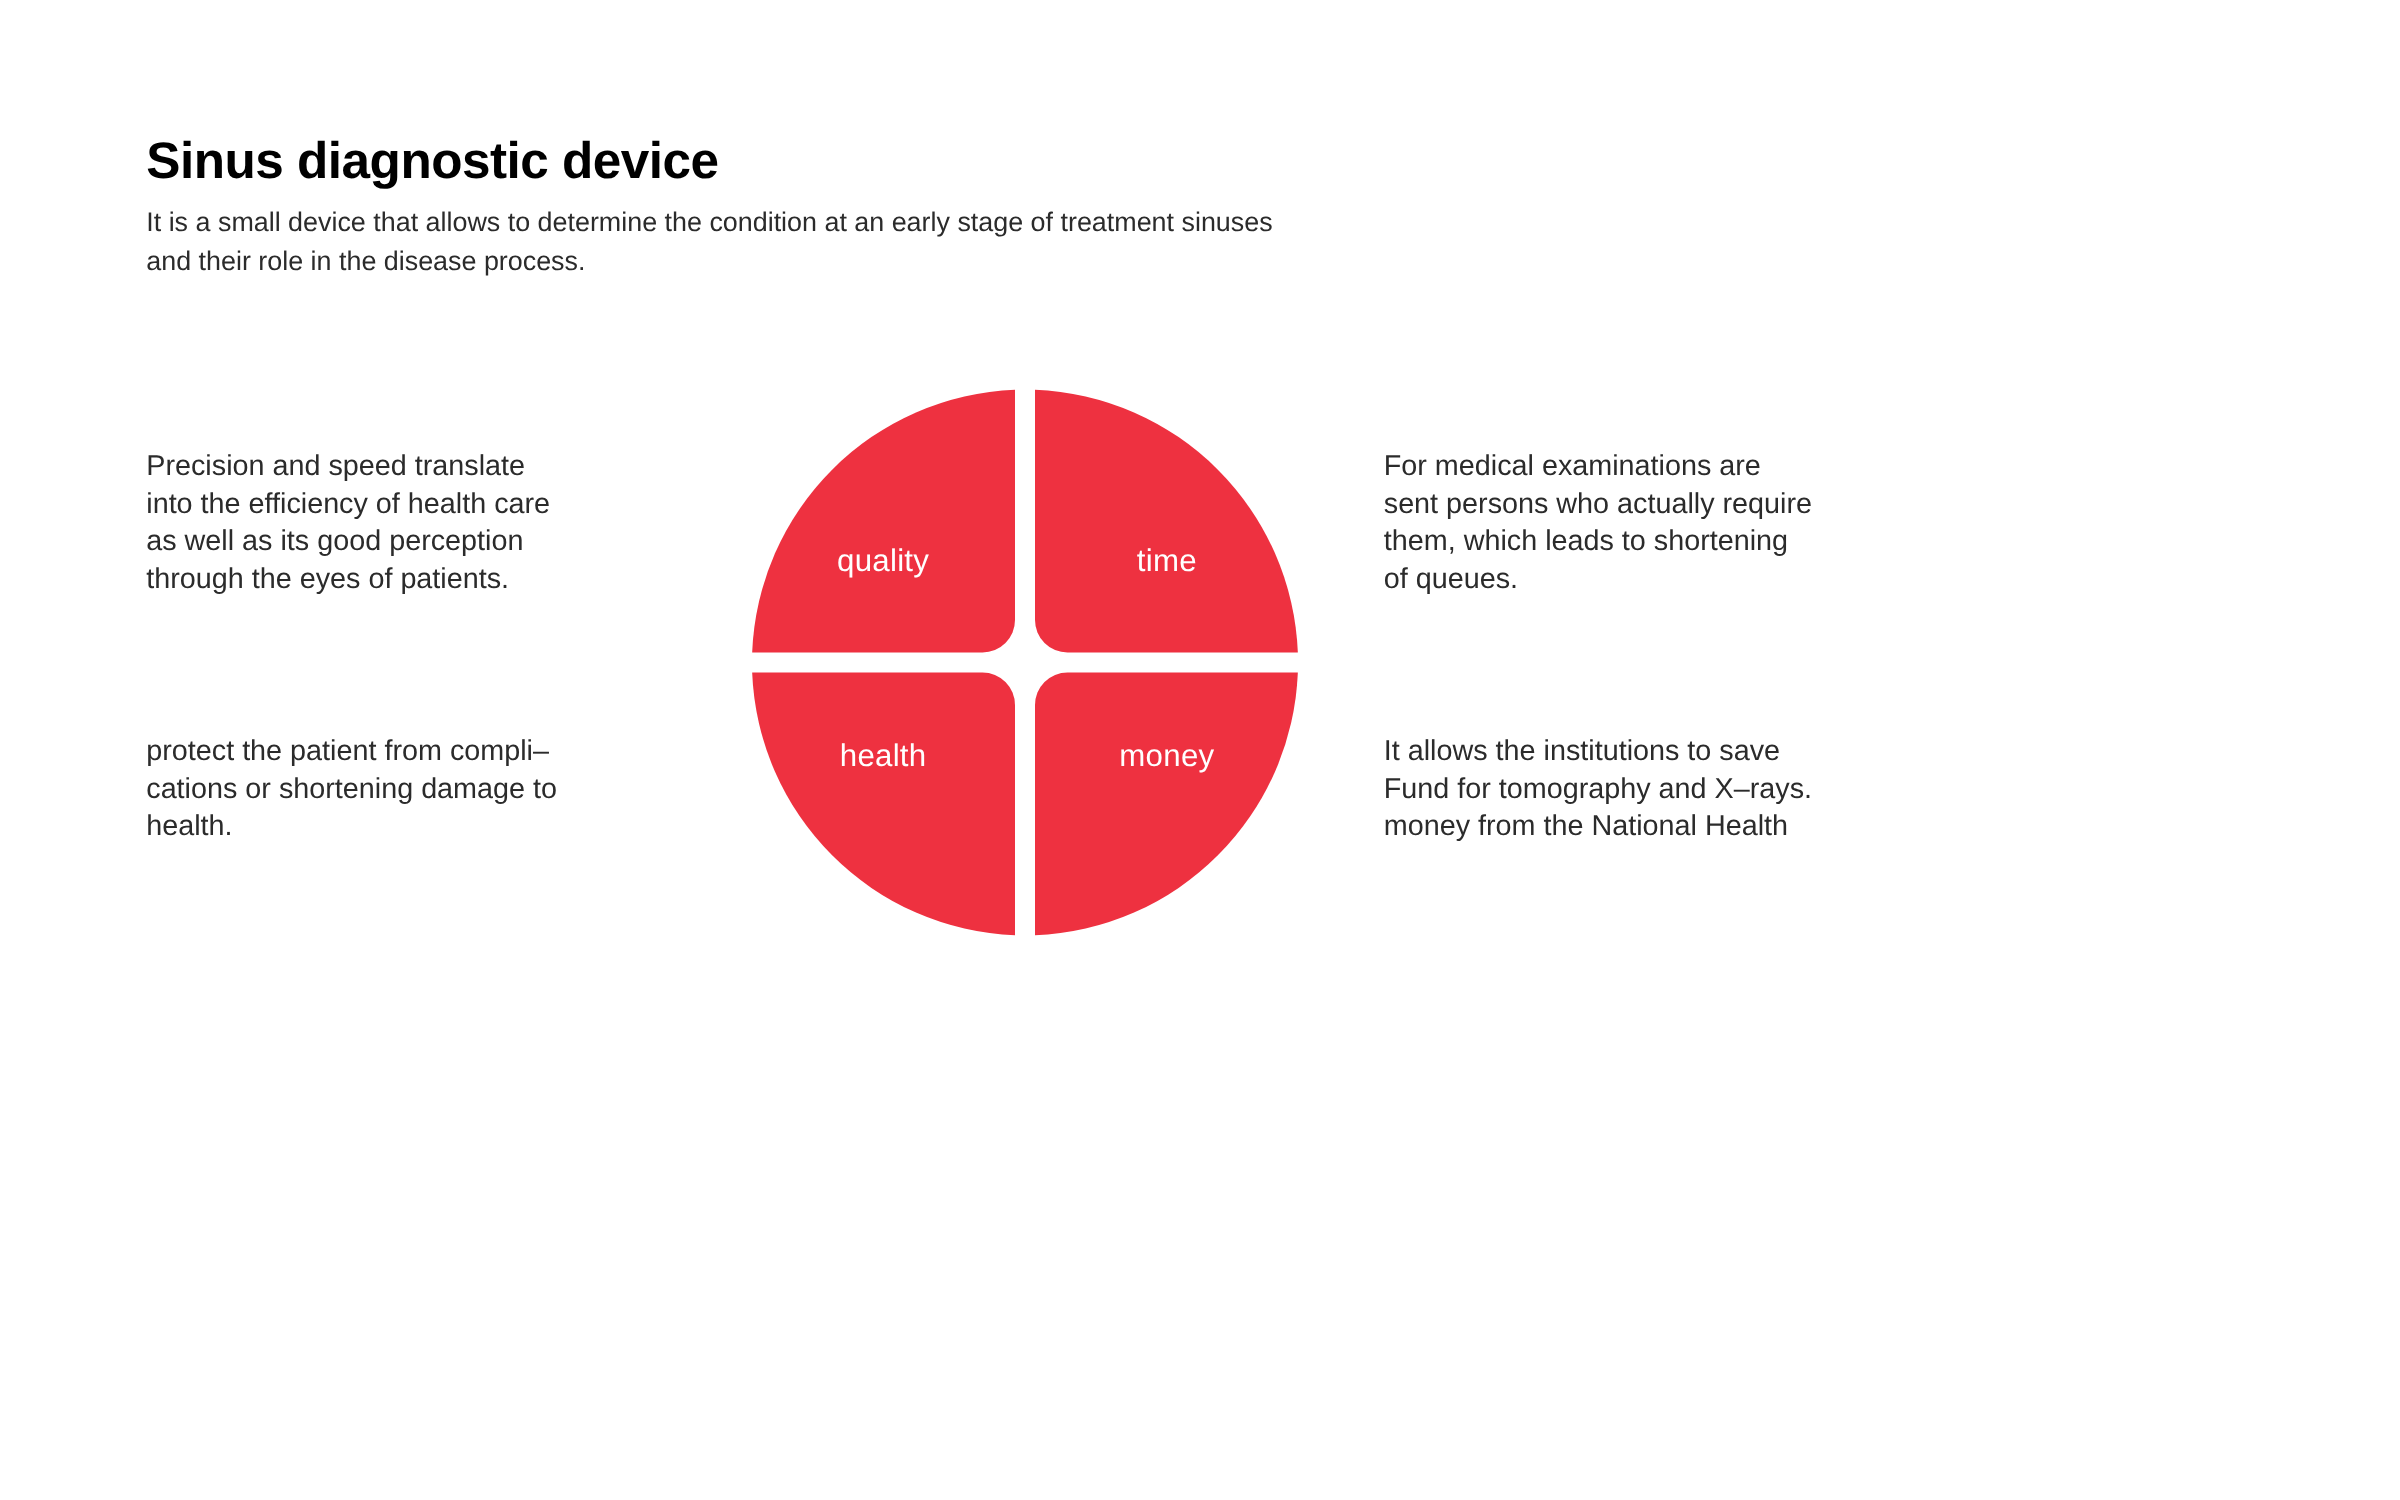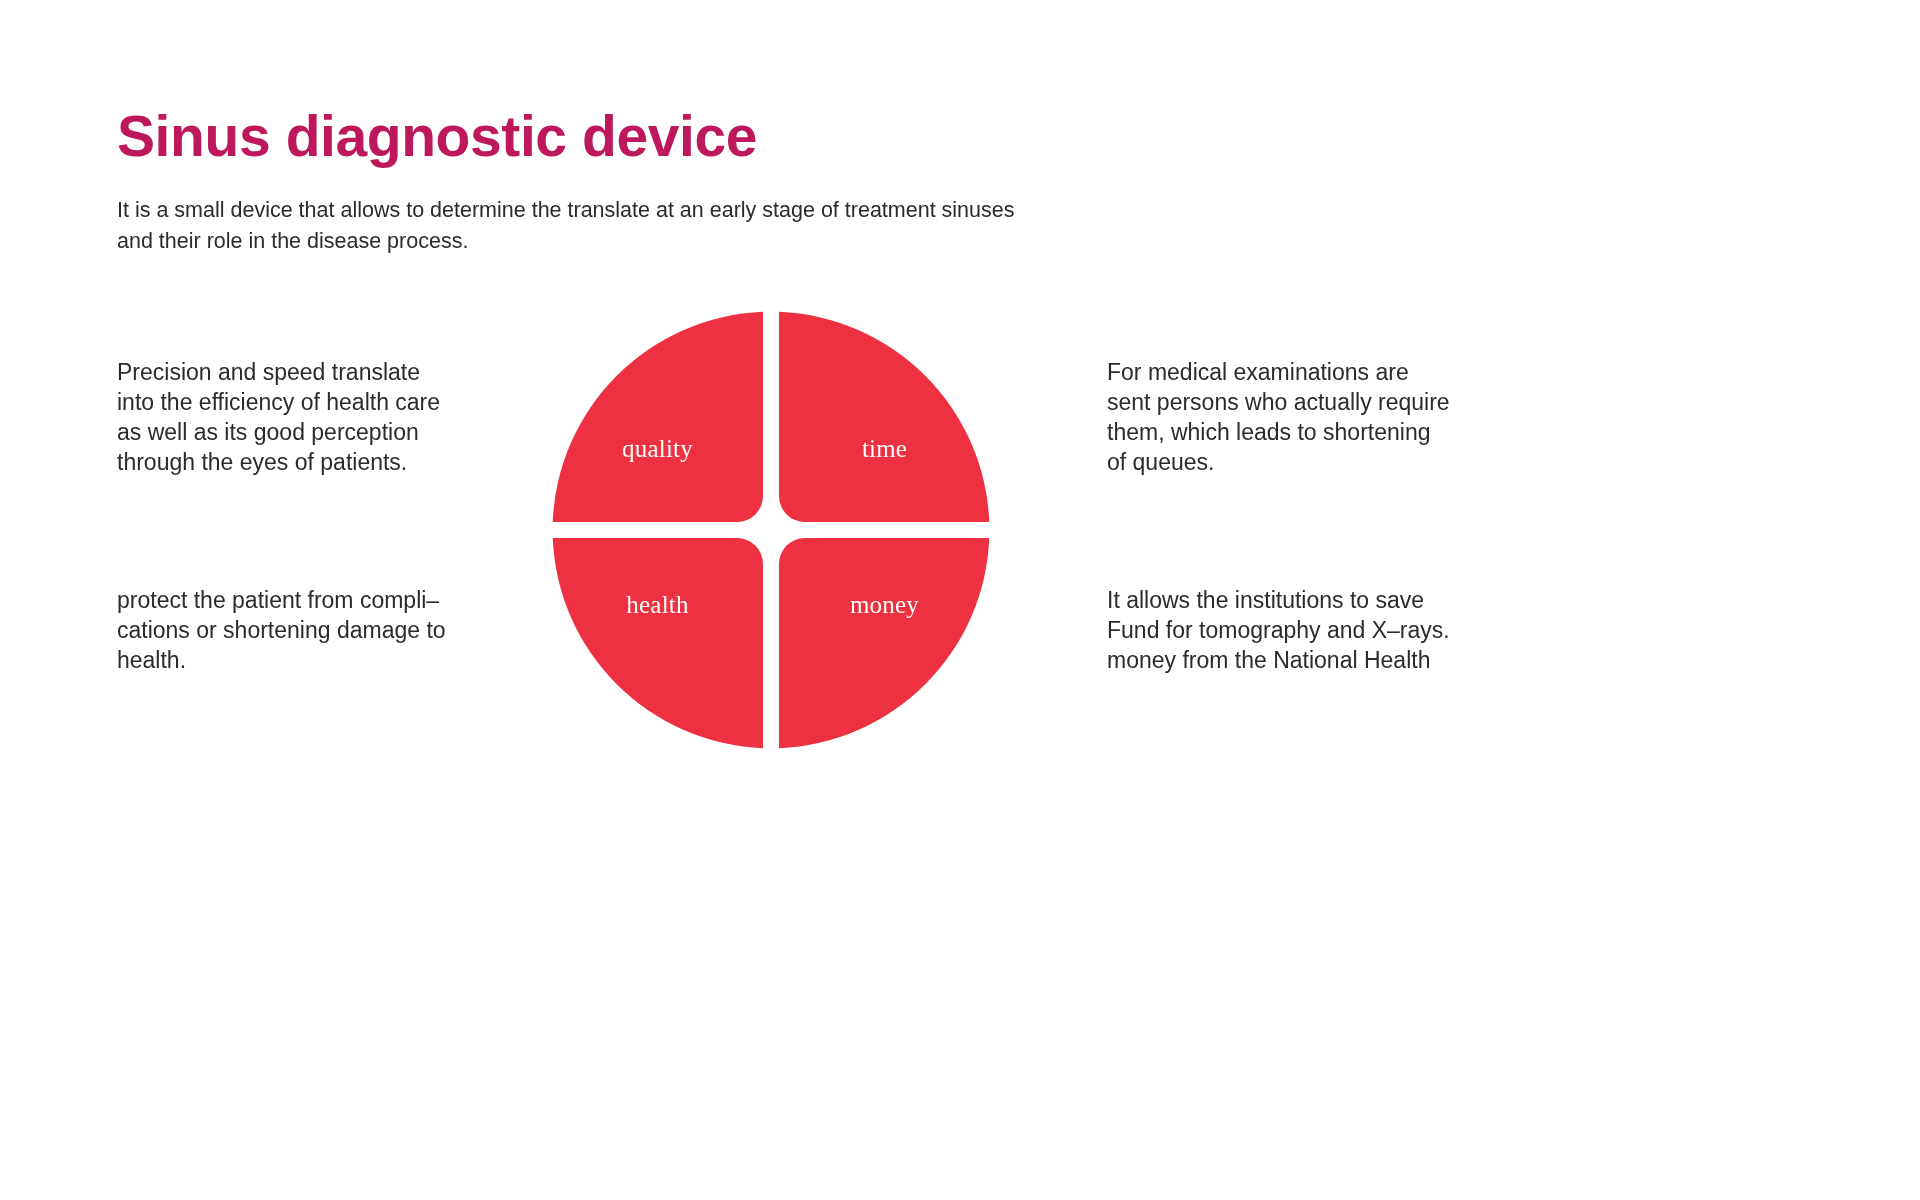--- a/index.html
+++ b/index.html
@@ -18,26 +18,26 @@
   }
 
   
   #header {
     position: absolute;
     left: 117px;
     top: 108px;
     width: 1100px;
   }
   #page-title {
-    font-size: 57px;
+    font-size: 41px;
     font-weight: bold;
-    color: #be185d;
+    color: #000000;
     letter-spacing: -0.4px;
     line-height: 1.0;
-    margin: 0 0 30px 0;
+    margin: 0 0 14px 0;
     white-space: nowrap;
   }
   #page-subtitle {
     font-size: 21.5px;
     font-weight: 400;
     line-height: 1.42;
     color: #2b2b2b;
     margin: 0;
     max-width: 1000px;
   }
@@ -56,25 +56,24 @@
   .callout.right { left: 1107px; text-align: left; width: 420px; }
 
   #callout-quality   { top: 358px; }
   #callout-time      { top: 358px; }
   #callout-health    { top: 586px; }
   #callout-money     { top: 586px; }
 
   
   #diagram {
     position: absolute;
-    left: 552px;
+    left: 601px;
     top: 311px;
     width: 438px;
     height: 438px;
-    font-family: Liberation Serif, serif;
   }
   #diagram svg { display: block; width: 438px; height: 438px; }
 
   .quad-label {
     position: absolute;
     font-size: 25px;
     font-weight: 500;
     color: #ffffff;
     white-space: nowrap;
     letter-spacing: 0.2px;
@@ -83,21 +82,21 @@
   #label-time    { left: 227px; top: 124px; width: 211px; text-align: center; }
   #label-health  { left: 0px;   top: 280px; width: 211px; text-align: center; }
   #label-money   { left: 227px; top: 280px; width: 211px; text-align: center; }
 </style>
 </head>
 <body>
 
 <div id="header">
   <h1 id="page-title">Sinus diagnostic device</h1>
   <p id="page-subtitle">
-    <span>It is a small device that allows to determine the translate at an early stage of treatment sinuses</span>
+    <span>It is a small device that allows to determine the condition at an early stage of treatment sinuses</span>
     <span>and their role in the disease process.</span>
   </p>
 </div>
 
 <div class="callout left" id="callout-quality">
   <span class="line">Precision and speed translate</span>
   <span class="line">into the efficiency of health care</span>
   <span class="line">as well as its good perception</span>
   <span class="line">through the eyes of patients.</span>
 </div>

